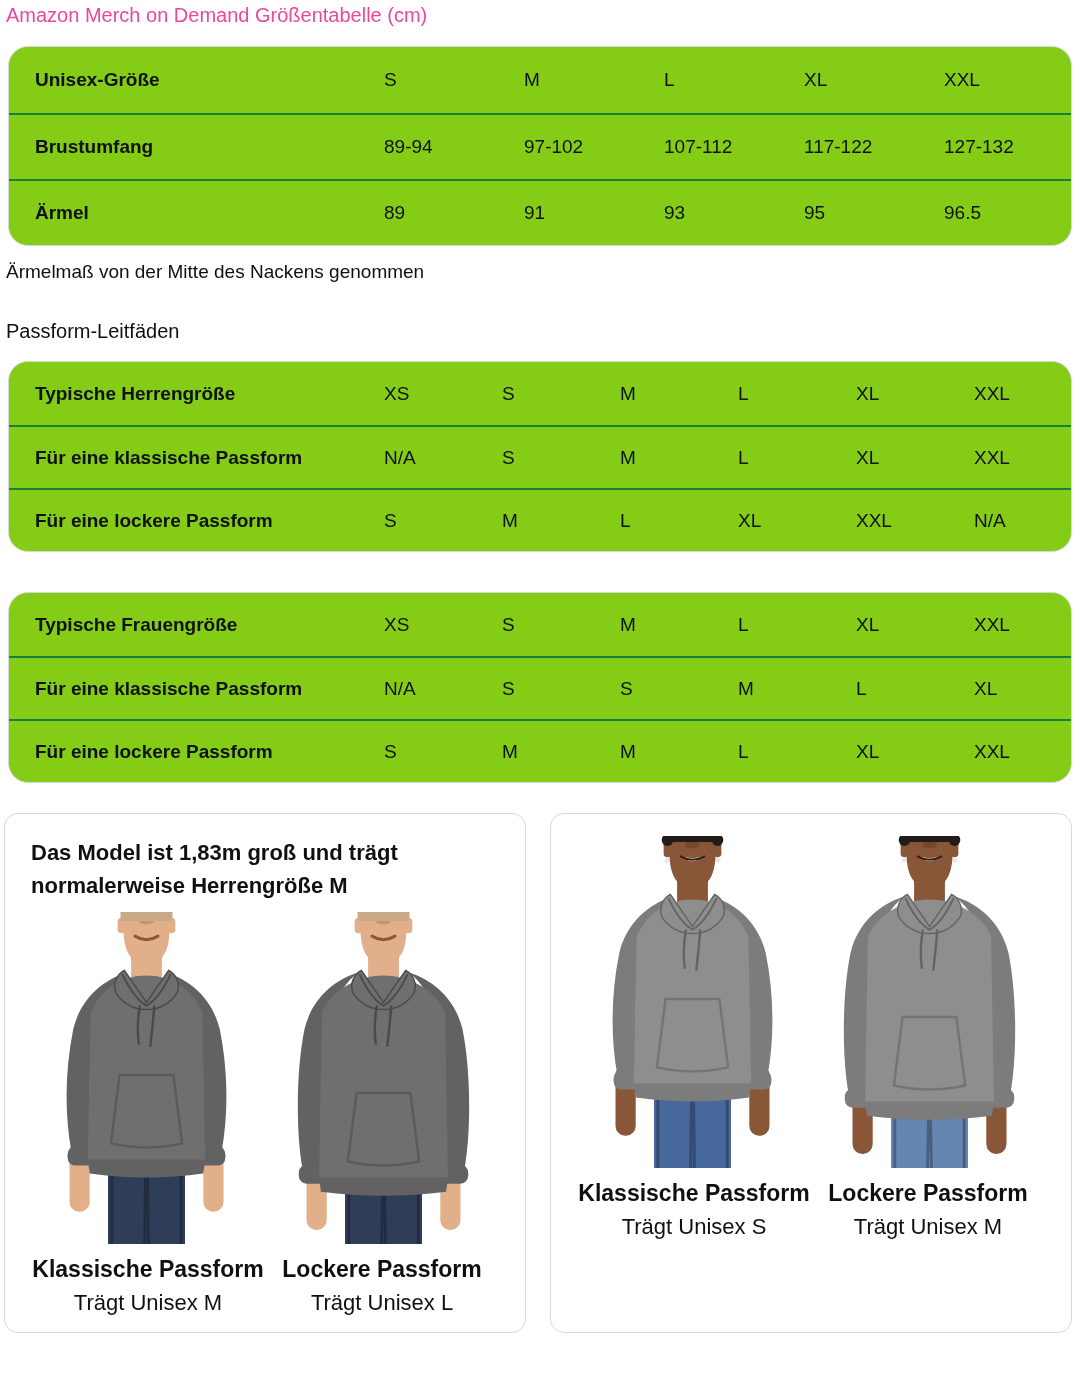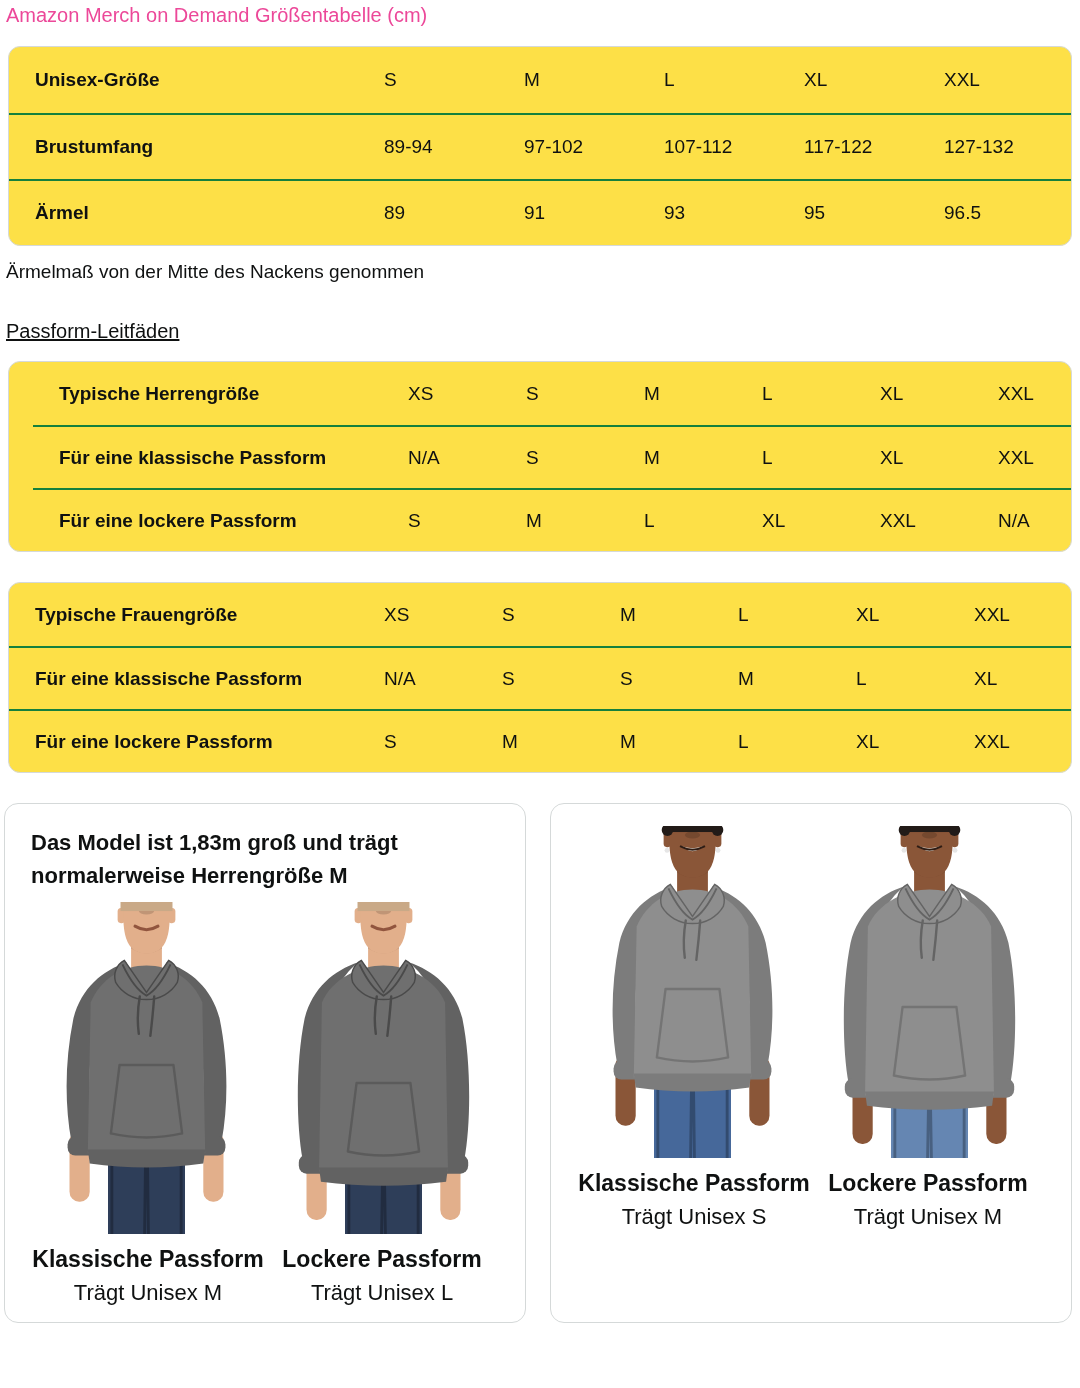--- a/index.html
+++ b/index.html
@@ -11,23 +11,23 @@
     -webkit-font-smoothing: antialiased;
   }
   .page { padding: 2px 8px 12px 4px; }
 
   .page-title {
     font-size: 20px; font-weight: 400; color: #ec4899;
     margin: 2px 0 19px 2px;
   }
 
   .card {
-    background: #fde047;
+    background: #84cc16;
     border: 1px solid #D5D9D9;
-    border-radius: 12px;
+    border-radius: 20px;
     margin-left: 4px;
     overflow: hidden;
   }
 
   
   .t-row {
     display: grid;
     align-items: center;
     padding: 0 26px;
   }
@@ -37,23 +37,22 @@
   .t-label { font-weight: 700; font-size: 19px; }
   .t-cell  { font-weight: 400; font-size: 19px; text-align: left; }
 
   .size-note {
     font-size: 19px; font-weight: 400;
     margin: 15px 0 0 2px;
   }
   .section-title {
     font-size: 20px; font-weight: 400;
     margin: 37px 0 18px 2px;
-    text-decoration: underline;
-  }
-  .table-gap { margin-bottom: 30px; padding-left: 24px; }
+  }
+  .table-gap { margin-bottom: 40px; }
 
   
   .fit-cards { display: flex; gap: 24px; margin-top: 30px; }
   .fit-card {
     flex: 1;
     border: 1px solid #D5D9D9;
     border-radius: 14px;
     padding: 22px 26px 16px 26px;
     background: #fff;
   }

